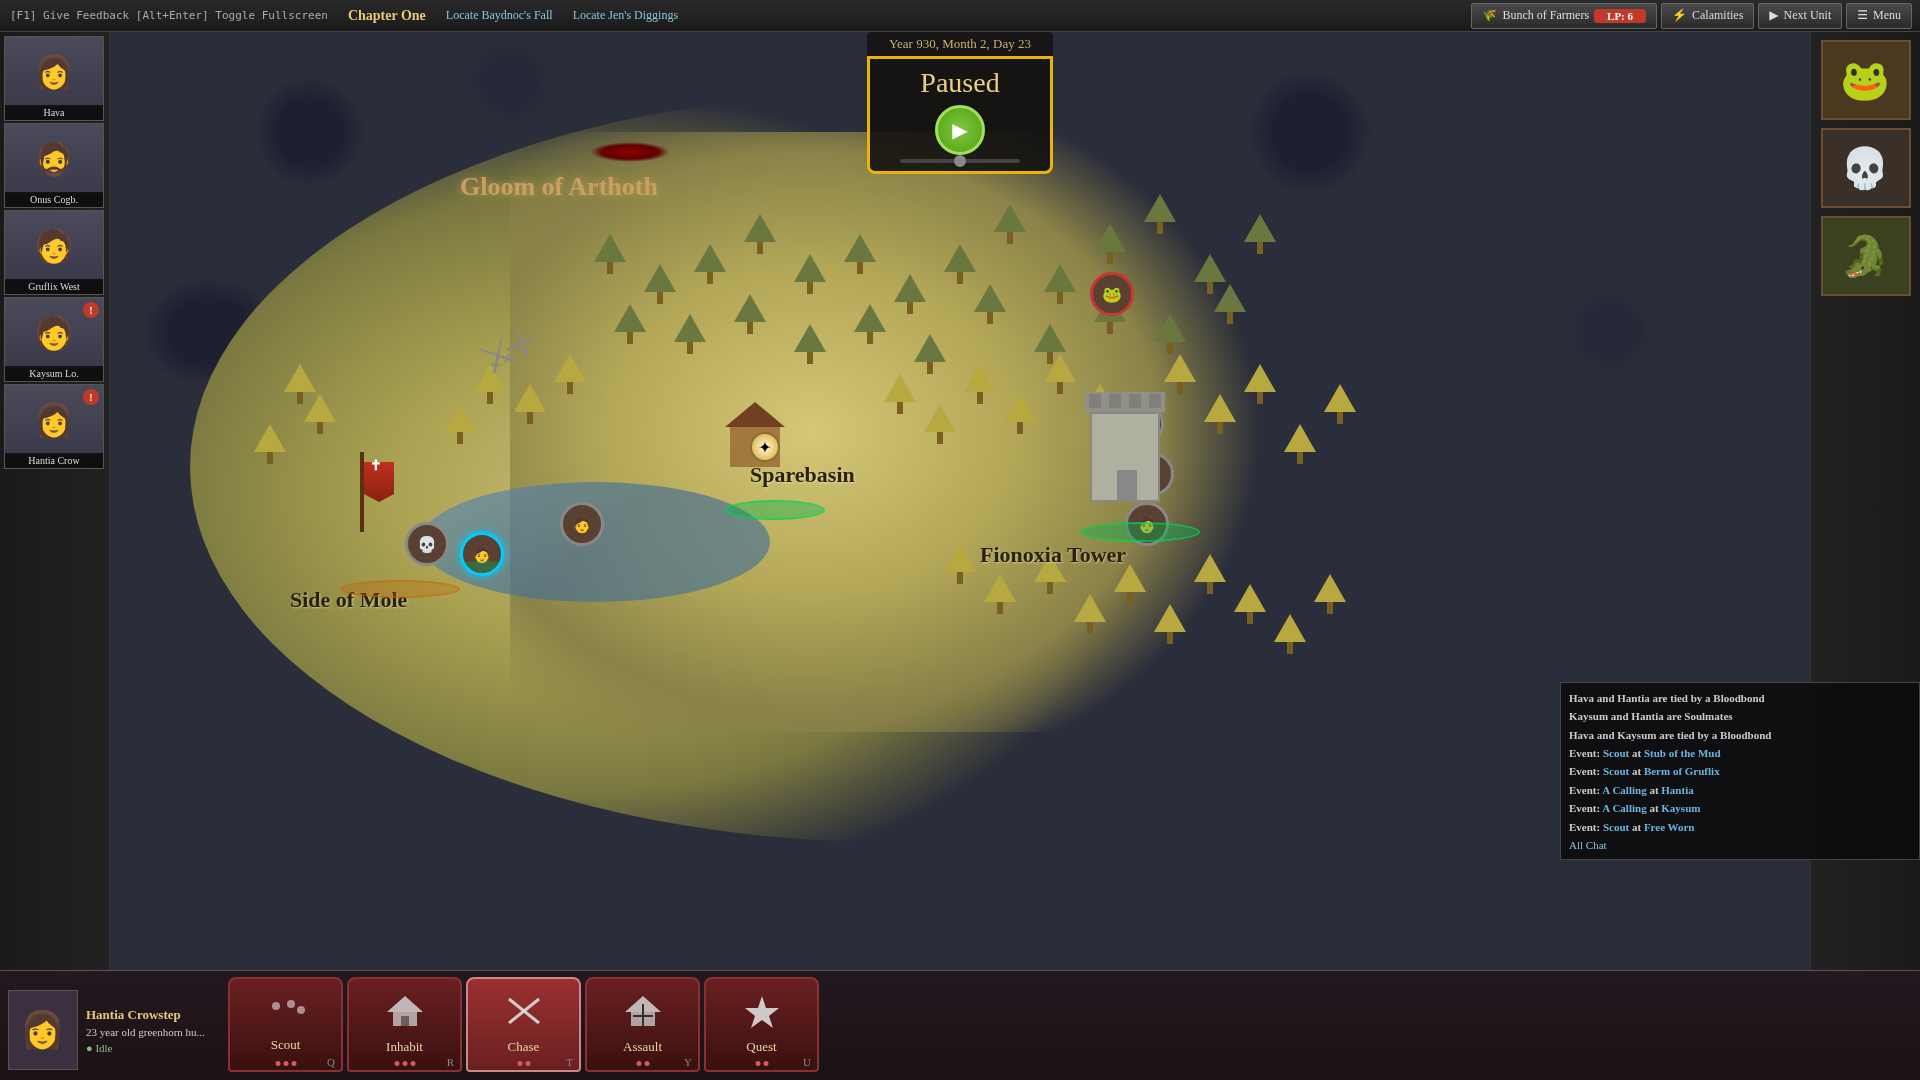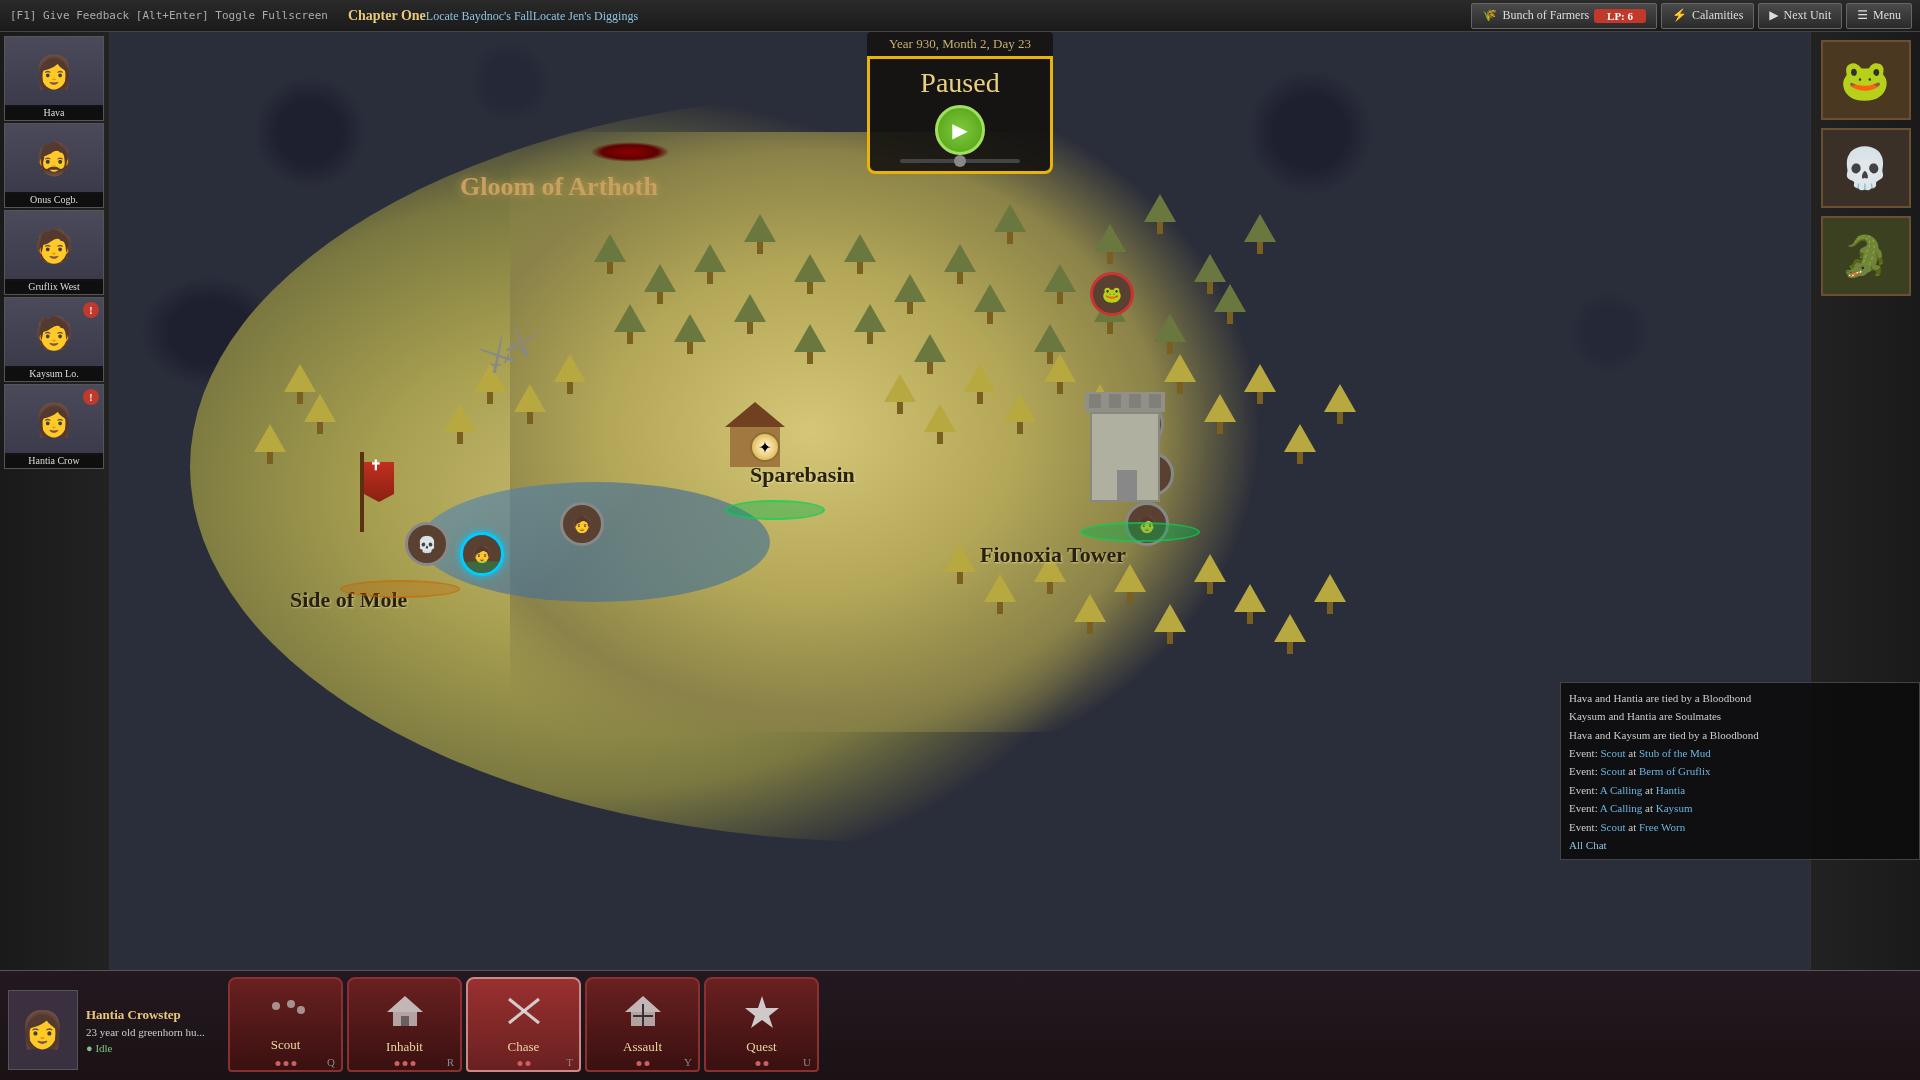--- a/index.html
+++ b/index.html
@@ -24,22 +24,22 @@
       z-index: 100;
     }
     #feedback-hint {
       color: #aaa;
       font-size: 11px;
       padding: 0 10px;
       font-family: monospace;
     }
     #chapter-info {
       display: flex;
-      align-items: flex-end;
-      gap: 0;
+      align-items: flex-start;
+      gap: 20px;
       padding: 0 10px;
     }
     #chapter-title {
       color: #e8c87a;
       font-size: 13px;
       font-weight: bold;
     }
     .quest-link {
       color: #8bc4e0;
       font-size: 12px;
@@ -440,20 +440,21 @@
       background: rgba(10,10,10,0.85);
       border: 1px solid #444;
       padding: 8px;
       z-index: 60;
     }
     .chat-line {
       font-size: 11px;
       color: #ccc;
       margin-bottom: 3px;
       line-height: 1.4;
+      font-weight: bold;
     }
     .chat-line .highlight { color: #6ab4e0; cursor: pointer; }
     .chat-all {
       color: #8bc4e0;
       font-size: 11px;
       margin-top: 4px;
       cursor: pointer;
     }
 
     

